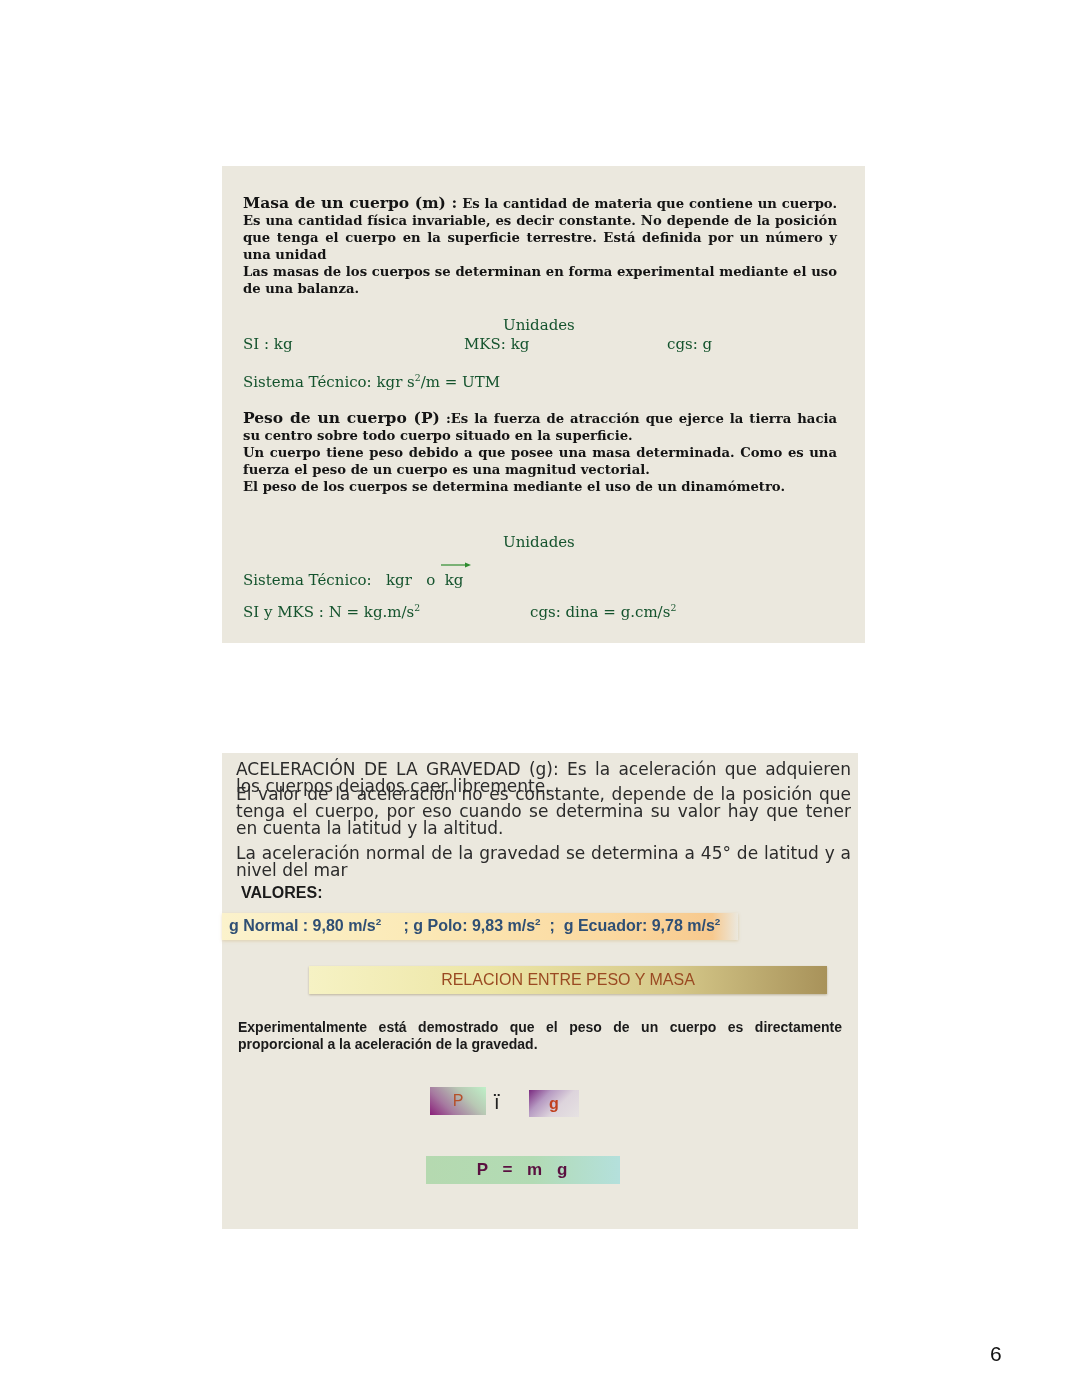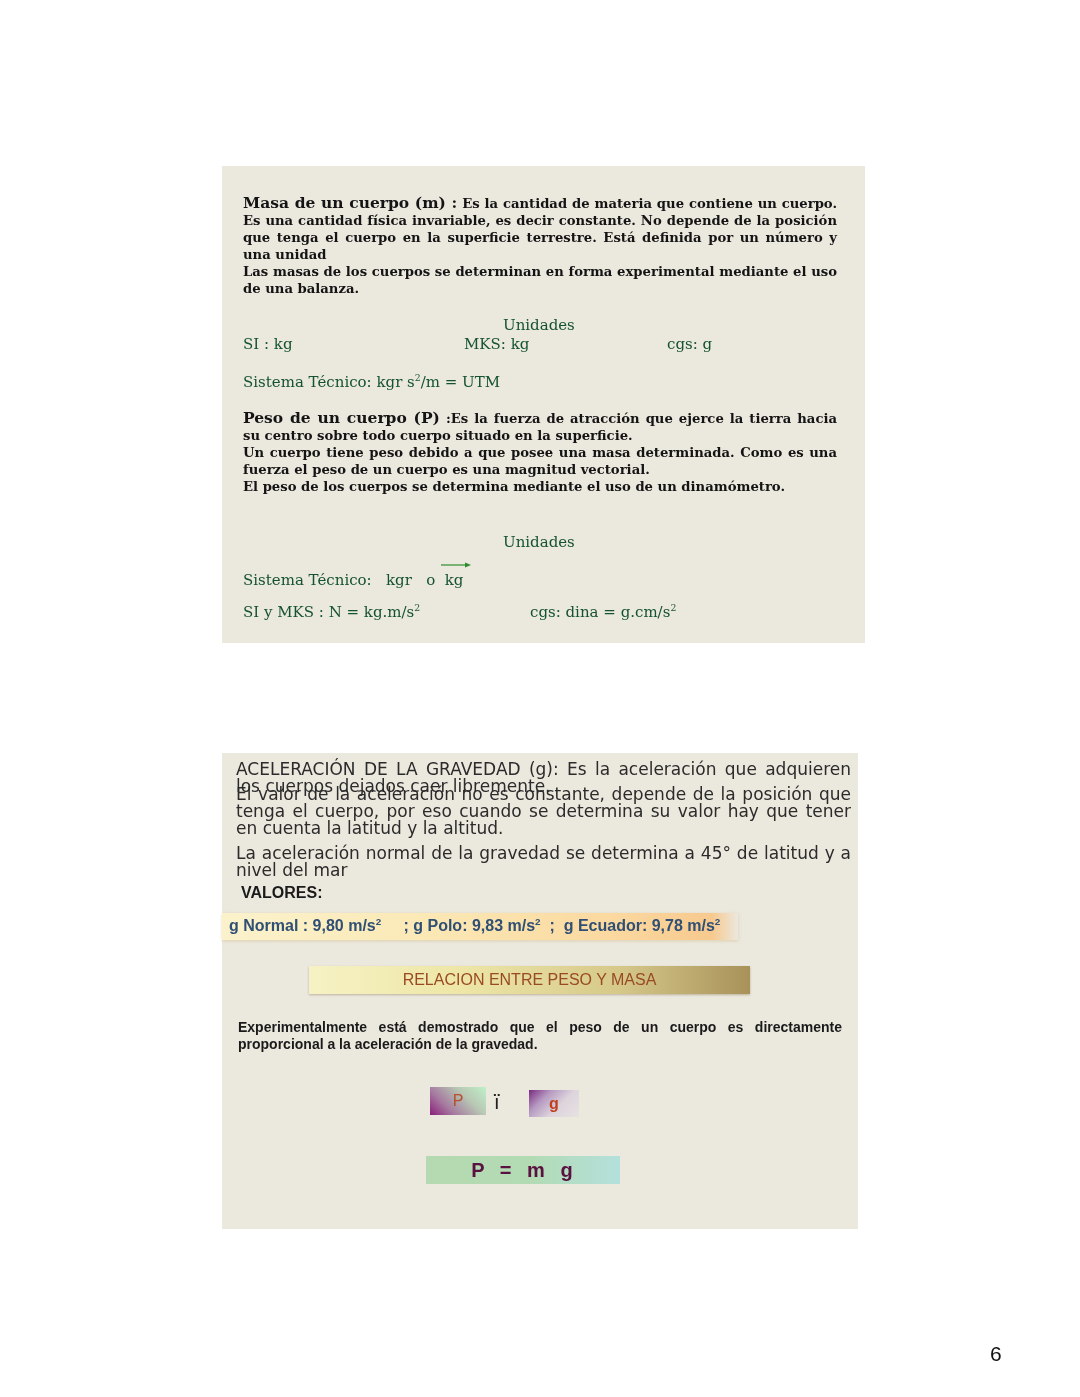--- a/index.html
+++ b/index.html
@@ -48,21 +48,21 @@
       background: linear-gradient(90deg, #fbf2cc 0%, #fbeab8 35%, #fbd9a0 75%, #f7c98e 95%, #ebe8de 100%);
       box-shadow: 0 1px 3px rgba(200,160,90,0.35);
     }
     .values-text {
       position: absolute; left: 7px; top: 4px;
       font-family: "Liberation Sans", sans-serif; font-weight: bold;
       font-size: 16px; color: #2f4f74; white-space: nowrap;
     }
     .values-text span { margin-right: 0; }
     .relacion-banner {
-      position: absolute; left: 87px; top: 213px; width: 441px; height: 28px;
+      position: absolute; left: 87px; top: 213px; width: 518px; height: 28px;
       background: linear-gradient(90deg, #f6f2c4 0%, #ede6a6 35%, #d6c98a 70%, #a8925a 100%);
       box-shadow: 0 1px 2px rgba(120,100,60,0.4);
       text-align: center;
     }
     .relacion-banner span {
       font-family: "Liberation Sans", sans-serif; font-size: 16px;
       line-height: 28px; color: #9a4a22;
     }
     .exp-para {
       position: absolute; left: 16px; top: 266px; width: 604px;
@@ -88,21 +88,21 @@
       position: absolute; left: 272px; top: 337px;
       font-family: "DejaVu Sans", sans-serif; font-size: 20px; color: #222;
     }
     .formula-box {
       position: absolute; left: 204px; top: 403px; width: 194px; height: 28px;
       background: linear-gradient(90deg, #b5d9b0 0%, #b2dbb4 55%, #b4e0dc 100%);
       text-align: center;
     }
     .formula-box span {
       font-family: "Liberation Sans", sans-serif; font-weight: bold;
-      font-size: 20px; line-height: 28px; color: #5a1040; letter-spacing: 2px;
+      font-size: 17px; line-height: 28px; color: #5a1040; letter-spacing: 2px;
       word-spacing: 6px;
     }
     .page-number {
       position: absolute; left: 990px; top: 1342px;
       font-family: "Liberation Sans", sans-serif; font-size: 21px; color: #111;
     }
   </style>
 </head>
 <body>
 

